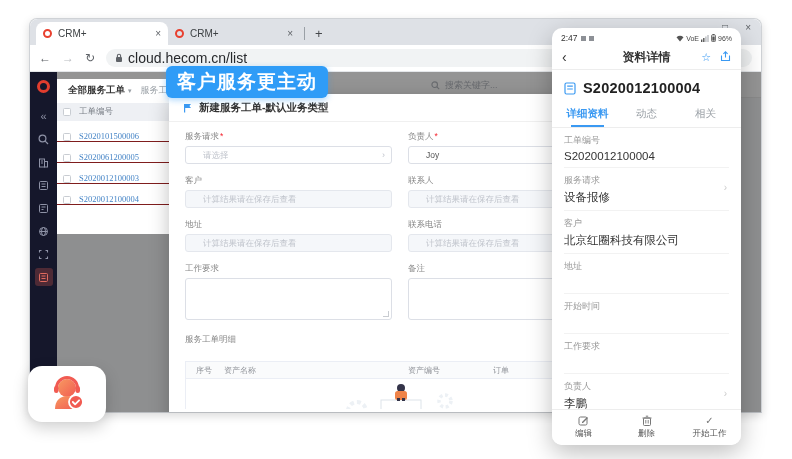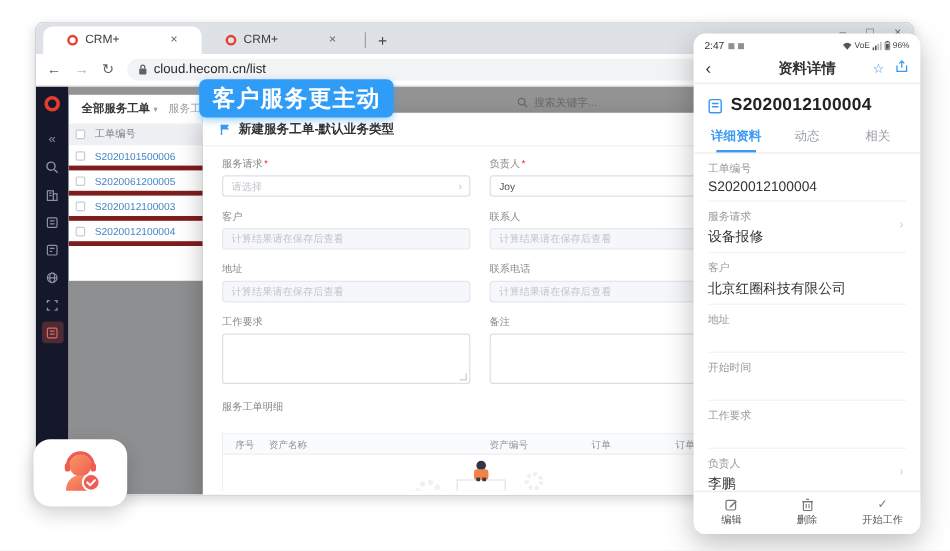--- a/index.html
+++ b/index.html
@@ -5,37 +5,37 @@
   * { margin:0; padding:0; box-sizing:border-box; }
   body { font-family:"Liberation Sans","DejaVu Sans",sans-serif; background:#fff; }
   .canvas { position:relative; width:792px; height:459px; background:#fff; overflow:hidden; }
 
   
   .browser { position:absolute; left:29px; top:18px; width:733px; height:395px;
              background:#fff; border:1px solid #cfd2d6; border-bottom:1px solid #b9bcc0;
              border-radius:8px 8px 0 0; box-shadow:0 3px 10px rgba(0,0,0,.15); }
   .tabstrip { height:26px; background:#dee1e6; border-radius:8px 8px 0 0;
               display:flex; align-items:flex-end; padding-left:6px; position:relative; }
-  .tab { height:23px; width:132px; display:flex; align-items:center; padding:0 20px;
+  .tab { height:23px; width:132px; display:flex; align-items:center; padding:0 7px;
          font-size:10px; color:#3c4043; }
   .tab.active { background:#fff; border-radius:8px 8px 0 0; }
   .favicon { width:9px; height:9px; border:2.5px solid #e8402f; border-radius:50%; flex:none; }
   .tab-title { flex:1; margin:0 6px; overflow:hidden; white-space:nowrap; }
   .tab-close { color:#5f6368; font-size:10px; }
   .tab-sep { width:1px; height:13px; background:#9aa0a6; margin:0 4px 5px; }
   .newtab { font-size:13px; color:#44474a; margin:0 0 4px 6px; }
   .wincontrols { position:absolute; right:10px; top:3px; display:flex; gap:17px;
                  font-size:10px; color:#5f6368; }
   .toolbar { height:27px; background:#fff; display:flex; align-items:center;
              padding:0 9px; border-bottom:1px solid #e4e7ea; }
   .navbtn { font-size:12px; color:#5f6368; margin-right:11px; }
   .navbtn.dis { color:#b8bbbf; }
   .addressbar { flex:1; height:18px; background:#f1f3f4; border-radius:9px;
                 display:flex; align-items:center; padding:0 9px; }
-  .addr-url { font-size:11px; color:#27292c; margin-left:5px; }
+  .addr-url { font-size:14px; color:#27292c; margin-left:5px; }
   .appwrap { display:flex; height:340px; background:#f5f6f8; overflow:hidden; }
 
   
   .side { width:27px; background:#15172b; flex:none; position:relative; z-index:5;
           display:flex; flex-direction:column; align-items:center; padding-top:8px; }
   .side-logo { width:13px; height:13px; border:3.5px solid #e23d2e; border-radius:50%;
                margin-bottom:14px; }
   .side-ic { width:18px; height:18px; display:flex; align-items:center; justify-content:center;
              margin-bottom:5px; color:#8e92a6; font-size:11px; }
   .side-ic svg { display:block; }
@@ -54,40 +54,40 @@
 
   
   .listpanel { position:absolute; left:0; top:7px; width:112px; height:155px;
                background:#fff; z-index:3; overflow:hidden; }
   .lp-head { display:flex; align-items:center; padding:5px 4px 6px 6px; white-space:nowrap; }
   .lp-title { font-size:9.5px; font-weight:bold; color:#333; margin:0 3px 0 5px; }
   .lp-caret { font-size:7px; color:#9aa0a6; }
   .lp-subtab { font-size:9px; color:#9aa0a6; margin-left:9px; }
   .lp-throw { display:flex; align-items:center; height:18px; background:#eef0f4; padding-left:6px; }
   .lp-col { font-size:8.5px; color:#7a7f87; margin-left:8px; }
-  .lp-row { display:flex; align-items:center; height:21px; border-bottom:4px solid #7f1d1d;
-            padding-left:6px; }
+  .lp-row { display:flex; align-items:flex-end; height:21px; border-bottom:1px solid #7f1d1d;
+            padding-left:6px;font-family:Liberation Serif, serif; }
   .cbx { width:8px; height:8px; border:1px solid #c8ccd2; border-radius:1.5px;
          background:#fff; flex:none; }
   .lp-link { font-size:8.5px; color:#4584c6; margin-left:8px; white-space:nowrap; }
 
   
   .modal { position:absolute; left:112px; top:22px; width:462px; height:347px;
            background:#fff; border-radius:4px; z-index:4;
            box-shadow:0 6px 20px rgba(0,0,0,.25); overflow:hidden; }
   .m-head { height:28px; display:flex; align-items:center; padding:0 14px;
             border-bottom:1px solid #f0f0f0; }
   .m-title { font-size:10.5px; font-weight:bold; color:#333; margin-left:6px; }
   .m-body { padding:9px 16px 0; }
   .m-grid { display:grid; grid-template-columns:1fr 1fr; column-gap:16px; }
   .fgroup { margin-bottom:11px; position:relative; }
   .flabel { font-size:8.5px; color:#888; margin-bottom:3px; }
   .req { color:#f5222d; margin-left:1px; }
   .finput { height:18px; border:1px solid #dcdfe6; border-radius:3px; background:#fff;
-            font-size:8.5px; color:#c0c4cc; line-height:16px; padding:0 7px; position:relative; }
+            font-size:8.5px; color:#c0c4cc; line-height:16px; padding:0 17px; position:relative; }
   .finput.value { color:#555; }
   .finput.dis { background:#f5f7fa; border-color:#e4e7ed; }
   .finput .chev { position:absolute; right:6px; top:0; color:#c0c4cc; font-size:9px; }
   .ta { height:42px; border:1px solid #dcdfe6; border-radius:3px; background:#fff; position:relative; }
   .ta::after { content:""; position:absolute; right:2px; bottom:2px; width:5px; height:5px;
                border-right:1px solid #c9ccd1; border-bottom:1px solid #c9ccd1; }
   .dt-title { font-size:8.5px; color:#888; margin:3px 0 15px; }
   .dt-table { border:1px solid #ebeef5; border-bottom:none; }
   .dt-head { display:flex; height:17px; align-items:center; background:#fafbfc;
              border-bottom:1px solid #ebeef5; }
@@ -106,21 +106,21 @@
               color:#fff; background:#f2473c; line-height:19px; white-space:nowrap;
               width:72px; overflow:hidden; }
 
   
   .banner { position:absolute; left:166px; top:66px; height:32px; padding:0 11px; z-index:7;
             background:#2f9cf7; border-radius:6px; display:flex; align-items:center;
             box-shadow:0 2px 6px rgba(47,156,247,.4); }
   .banner span { font-size:19px; font-weight:bold; color:#fff; letter-spacing:1px; }
 
   
-  .phone { position:absolute; left:578px; top:28px; width:189px; height:417px; z-index:8;
+  .phone { position:absolute; left:552px; top:28px; width:189px; height:417px; z-index:8;
            background:#fff; border-radius:10px; box-shadow:0 8px 24px rgba(0,0,0,.25);
            overflow:hidden; }
   .p-status { height:17px; display:flex; align-items:center; padding:3px 9px 0; }
   .p-time { font-size:8.5px; color:#333; }
   .p-sq { width:5px; height:5px; background:#8d9096; margin-left:3px; }
   .p-right { margin-left:auto; display:flex; align-items:center; gap:2px; font-size:7px; color:#444; }
   .p-nav { height:25px; display:flex; align-items:center; padding:0 10px;
            border-bottom:1px solid #ededed; position:relative; }
   .p-back { font-size:14px; color:#333; }
   .p-title { position:absolute; left:0; right:0; text-align:center; font-size:12px;

